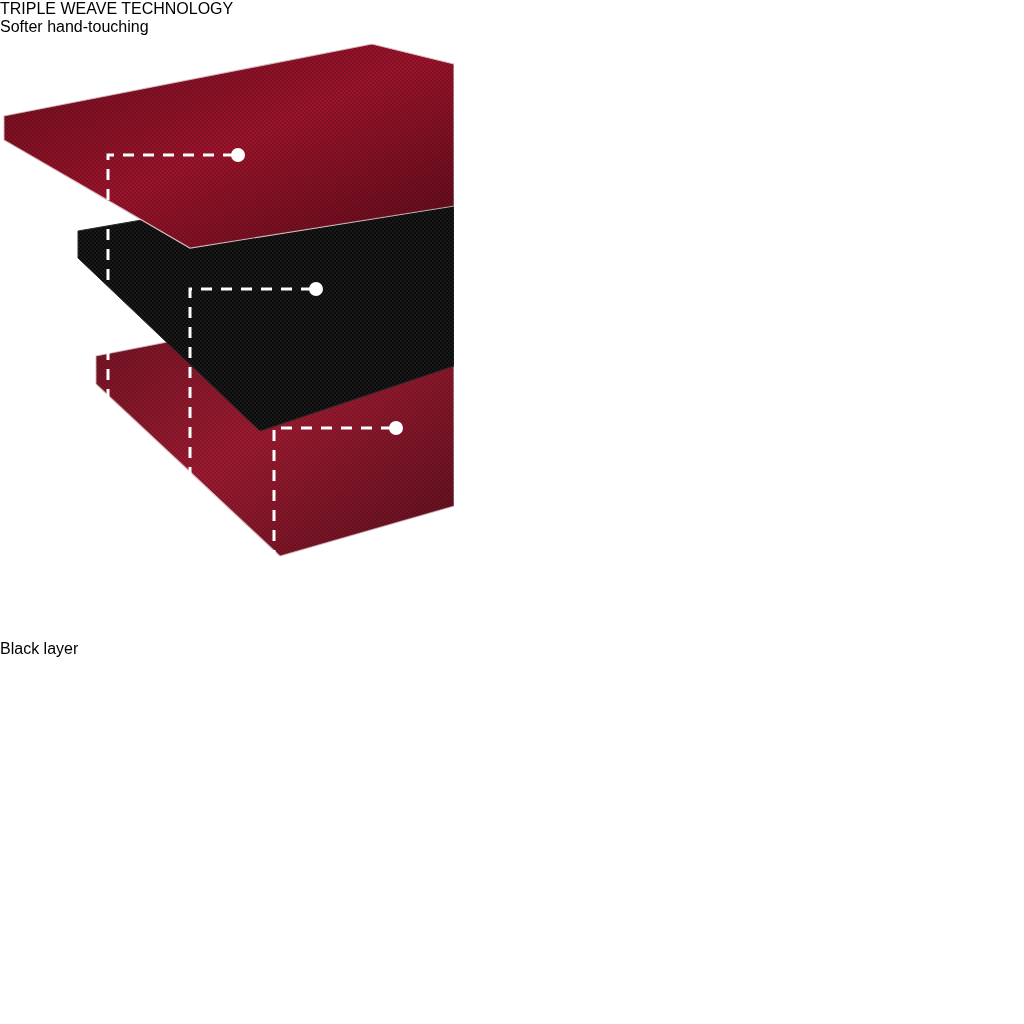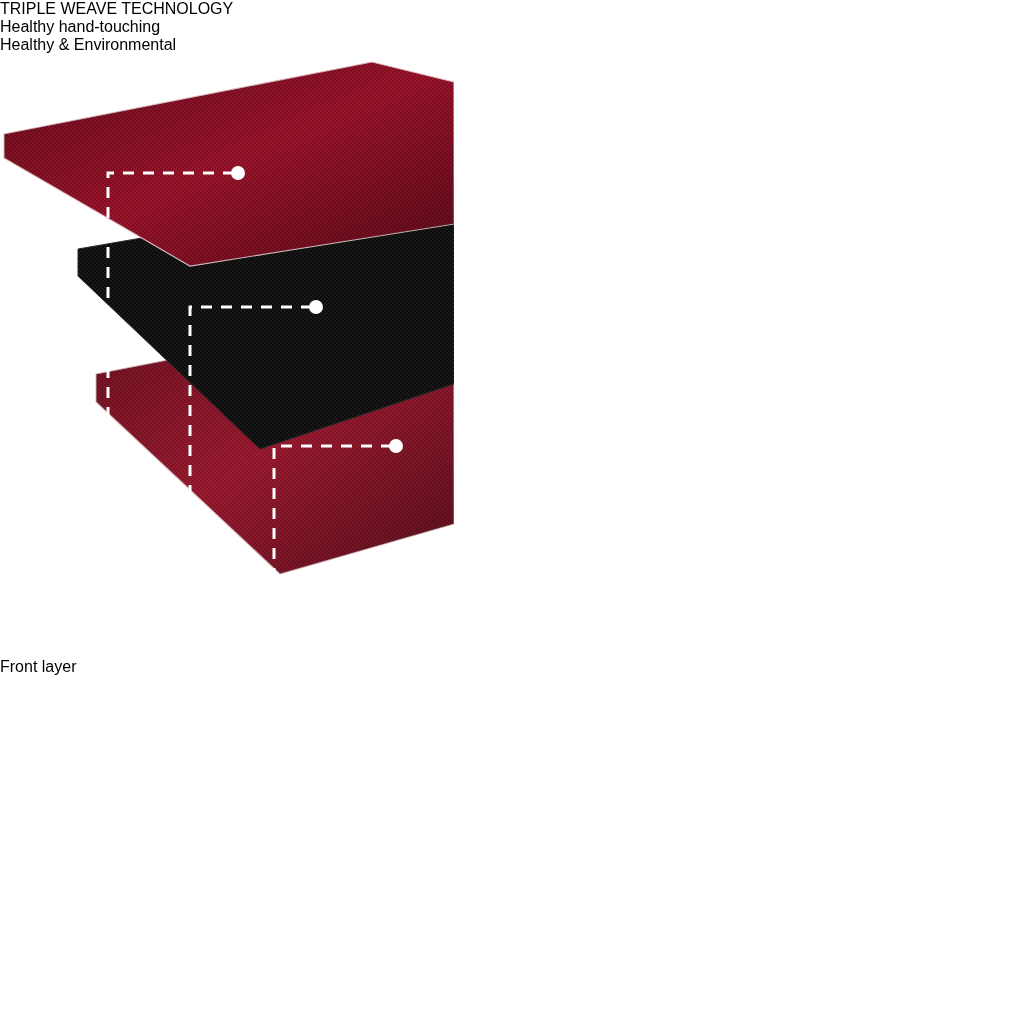--- a/index.html
+++ b/index.html
@@ -200,38 +200,28 @@
   <div class="banner">
     <div class="banner-title">TRIPLE WEAVE TECHNOLOGY</div>
   </div>
 
   <div class="features">
 
 
     <div class="feature f2">
       <div class="feature-row">
         <span class="tri"></span>
-        <span class="feature-text">Healthy hand-touching</span>
+        <span class="feature-text">Softer hand-touching</span>
       </div>
       <div class="rules">
         <div class="rule-thin"></div>
         <div class="rule-thick"></div>
       </div>
     </div>
 
-    <div class="feature f3">
-      <div class="feature-row">
-        <span class="tri"></span>
-        <span class="feature-text">Healthy &amp; Environmental</span>
-      </div>
-      <div class="rules">
-        <div class="rule-thin"></div>
-        <div class="rule-thick"></div>
-      </div>
-    </div>
 
   </div>
 
   <div class="diagram">
     <svg width="454" height="600" viewBox="0 0 454 600" xmlns="http://www.w3.org/2000/svg">
       <defs>
         <pattern id="weave" width="4" height="4" patternUnits="userSpaceOnUse">
           <rect width="4" height="4" fill="#8c1026"></rect>
           <rect width="2" height="2" fill="#a4162e" x="0" y="0"></rect>
           <rect width="2" height="2" fill="#a4162e" x="2" y="2"></rect>
@@ -272,15 +262,15 @@
         <circle cx="316" cy="253" r="7" fill="#ffffff"></circle>
       </g>
 
       <g>
         <path d="M 392 392 L 274 392 L 274 600" fill="none" stroke="#ffffff" stroke-width="3" stroke-dasharray="11 9" stroke-linecap="butt"></path>
         <circle cx="396" cy="392" r="7" fill="#ffffff"></circle>
       </g>
     </svg>
   </div>
 
-  <div class="dlabel dl-front">Front layer</div>
+  <div class="dlabel dl-front">Black layer</div>
 
 </div>
 
 </body></html>

